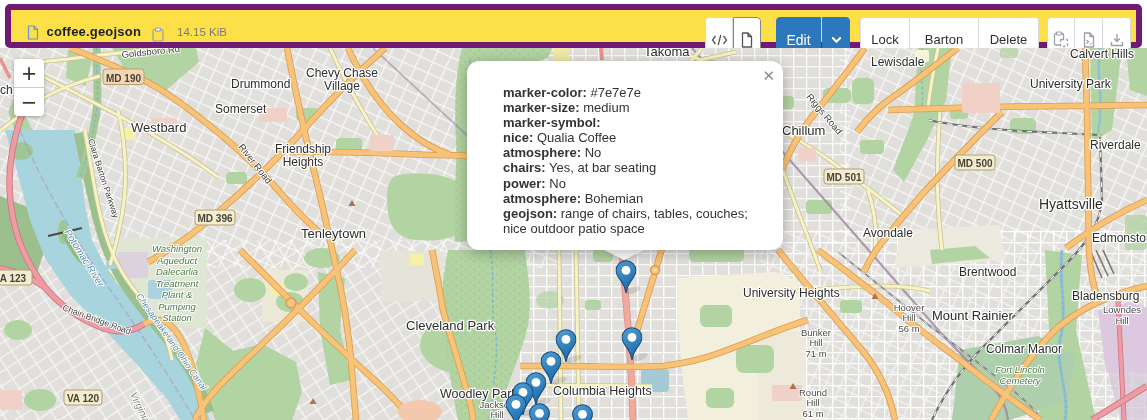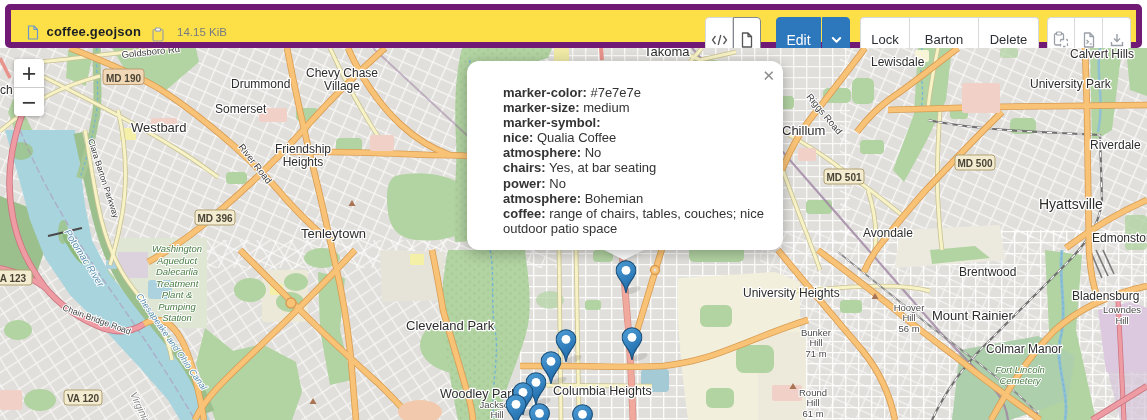--- a/index.html
+++ b/index.html
@@ -462,17 +462,17 @@
   <div id="popupx">✕</div>
   <div id="popupc">
     <b>marker-color:</b> #7e7e7e<br>
     <b>marker-size:</b> medium<br>
     <b>marker-symbol:</b><br>
     <b>nice:</b> Qualia Coffee<br>
     <b>atmosphere:</b> No<br>
     <b>chairs:</b> Yes, at bar seating<br>
     <b>power:</b> No<br>
     <b>atmosphere:</b> Bohemian<br>
-    <b>coffee:</b> range of chairs, tables, couches; nice outdoor patio space
+    <b>geojson:</b> range of chairs, tables, couches; nice outdoor patio space
   </div>
 </div>
 <div id="ptip"></div>
 </div>
 
 </body></html>

